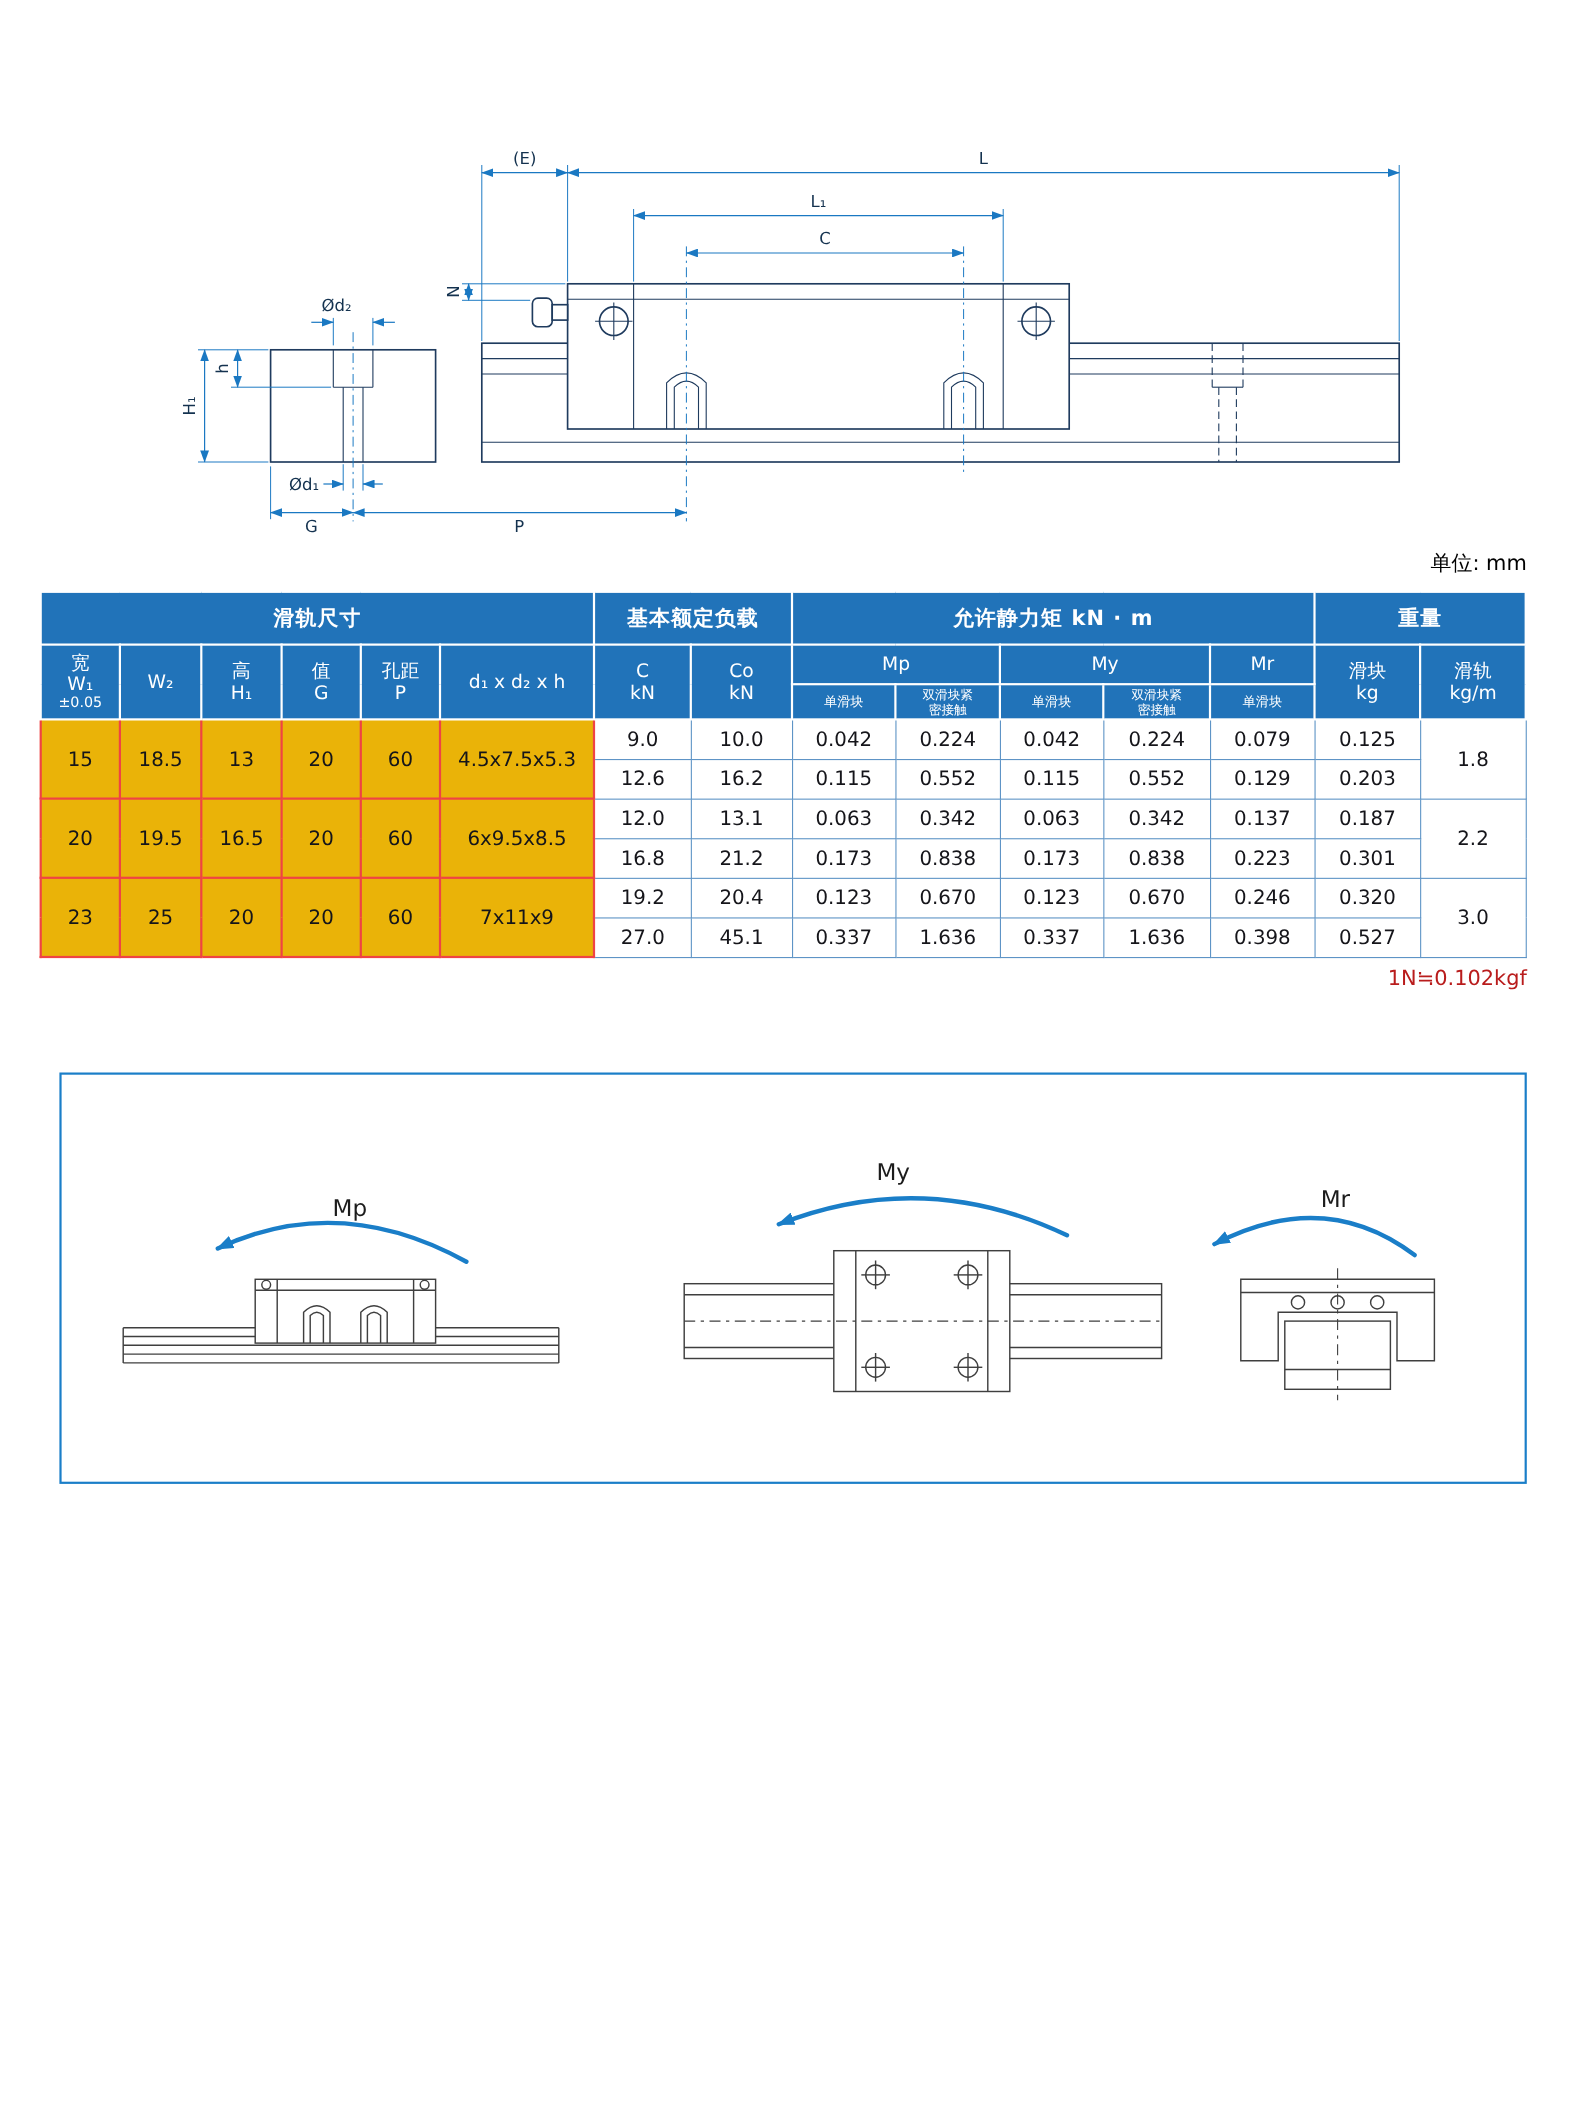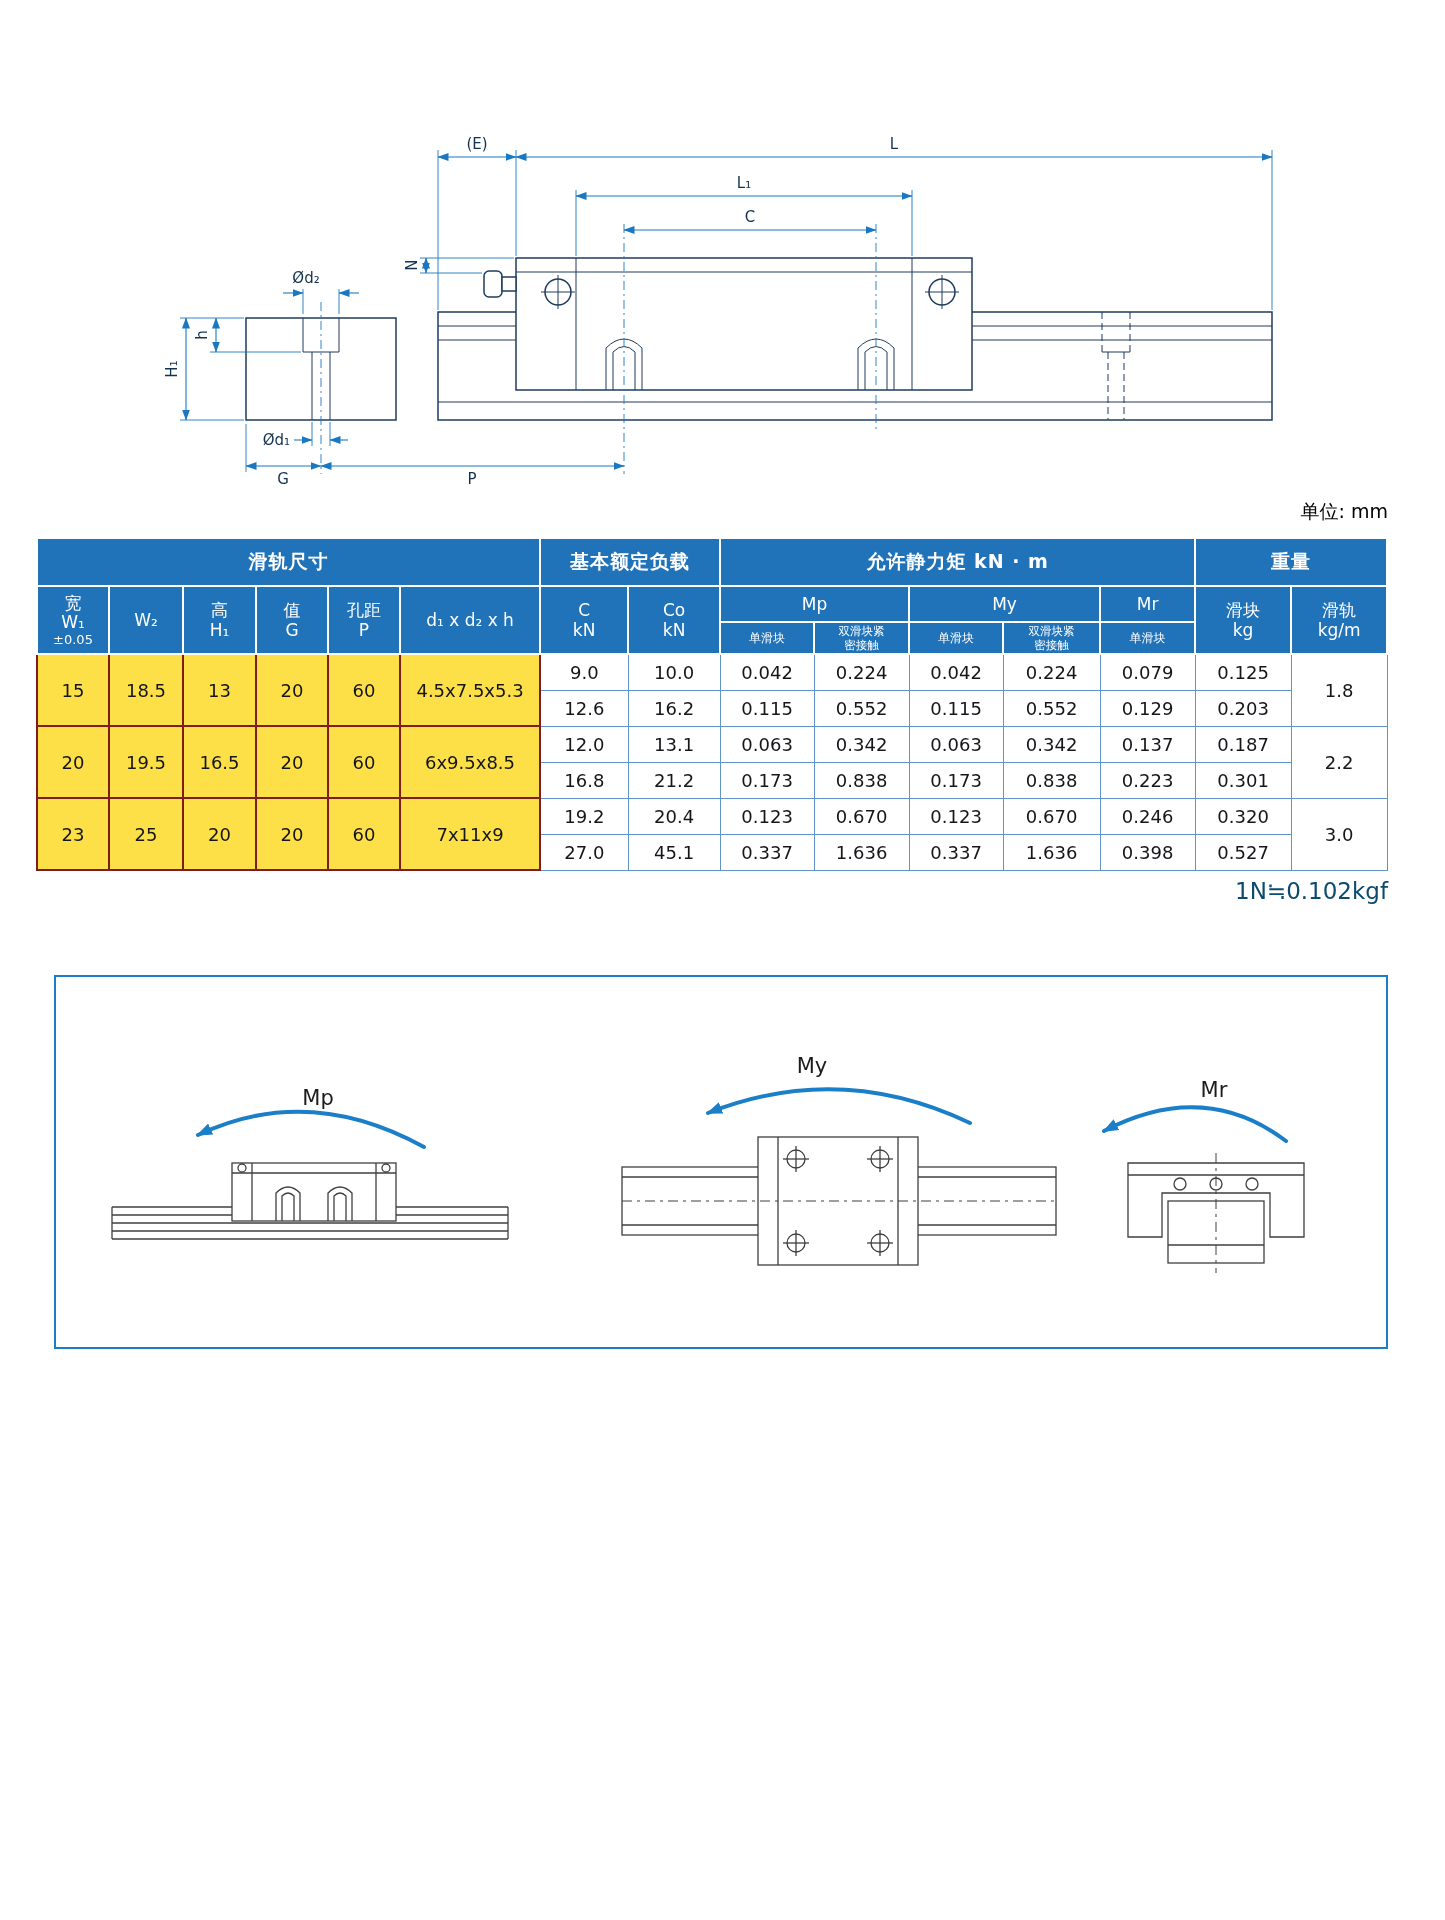--- a/index.html
+++ b/index.html
@@ -21,31 +21,31 @@
 
   
   #spec-table{position:absolute;left:36px;top:537px;border-collapse:collapse;table-layout:fixed;width:1352px}
   #spec-table th{background:#2173b9;color:#fff;border:2px solid #fff;text-align:center;vertical-align:middle;font-weight:500;padding:0}
   #spec-table .gh{font-size:19px;font-weight:700;letter-spacing:1px}
   #spec-table .ch{font-size:17px}
   #spec-table .sub{font-size:12px}
   #spec-table .small{font-size:11.5px;line-height:1.25}
   .pre{white-space:pre-line;line-height:1.2}
   #spec-table td{text-align:center;vertical-align:middle;font-size:18px;color:#15151a;padding:0}
-  #spec-table td.dim{background:#fde047;border:2px solid #7f1d1d}
+  #spec-table td.dim{background:#eab308;border:2px solid #ef4444}
   #spec-table td.val{background:#fff;border:1px solid #5e94c6}
   #spec-table thead tr:nth-child(1){height:48px}
   #spec-table thead tr:nth-child(2){height:36px}
   #spec-table thead tr:nth-child(3){height:32px}
   #spec-table tbody tr{height:36px}
   .h-cn{display:block;font-size:17px;line-height:1.2}
   .h-sym{display:block;font-size:17px;line-height:1.1}
   .h-tol{display:block;font-size:13px;line-height:1.2}
 
-  #conversion-note{position:absolute;top:878px;right:57px;font-size:23px;color:#0c4a6e}
+  #conversion-note{position:absolute;top:878px;right:57px;font-size:19px;color:#b91c1c}
 
   
   #moment-box{position:absolute;left:54px;top:975px;width:1334px;height:374px;border:2px solid #1a7ec8;background:#fff}
   .sketch{stroke:#3f3f3f;stroke-width:1.3;fill:none}
   .sketchfill{stroke:#3f3f3f;stroke-width:1.3;fill:#fff}
   .dash{stroke:#3f3f3f;stroke-width:1;stroke-dasharray:10 5 3 5;fill:none}
   .arc{stroke:#1a7ec8;stroke-width:4;fill:none;stroke-linecap:round}
   .mlabel{font-size:21px;fill:#1c1c1c;font-family:"DejaVu Sans","Liberation Sans",sans-serif}
 </style>
 </head>

